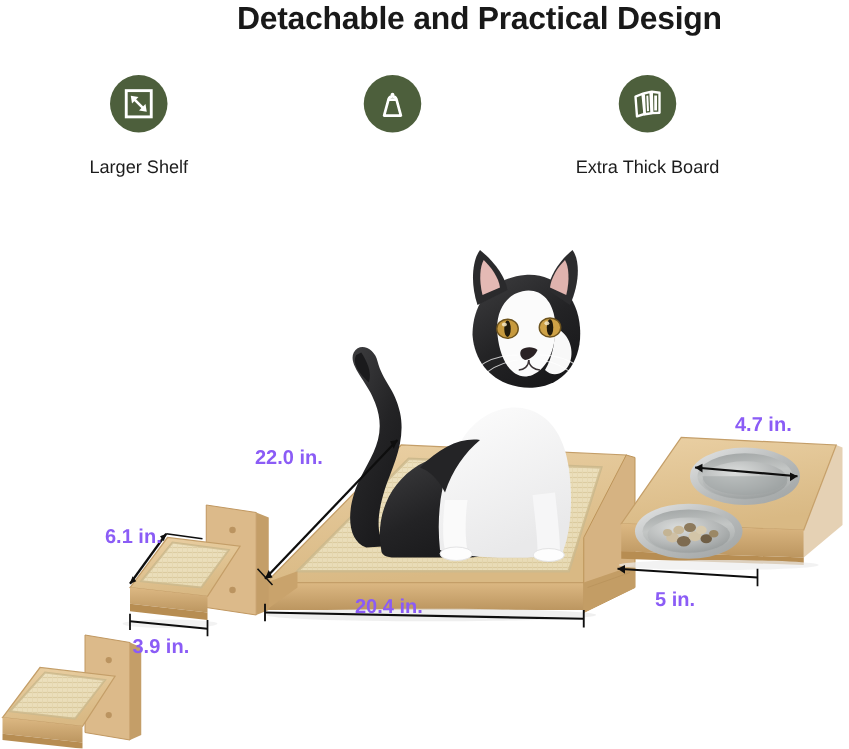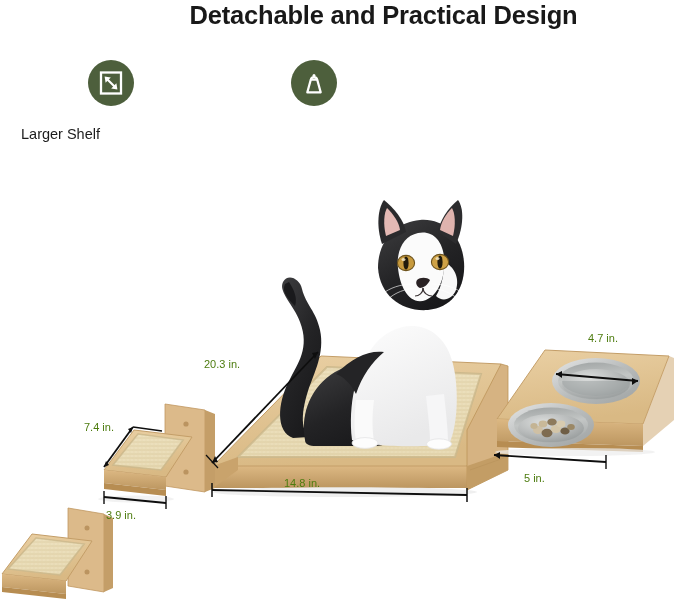--- a/index.html
+++ b/index.html
@@ -17,36 +17,36 @@
     position:absolute;left:0;top:0;width:679px;
     text-align:center;
     font-size:25.5px;font-weight:bold;color:#191919;
     letter-spacing:-0.2px;
     line-height:30px;
     margin-left:44px;
   }
 
   
   .features{position:absolute;left:0;top:60px;width:679px;height:95px;}
-  .feature{position:absolute;top:0;width:180px;text-align:left;}
+  .feature{position:absolute;top:0;width:180px;text-align:center;}
   .f1{left:21px;}
   .f2{left:224px;}
   .f3{left:428px;}
   .badge{
     width:46px;height:46px;border-radius:50%;
     background:#4d5f3c;margin:0 auto;position:relative;
   }
   .flabel{
     margin-top:20px;font-size:14.5px;color:#1c1c1c;
     white-space:nowrap;
   }
   .badge svg{position:absolute;left:0;top:0;}
 
   
-  .dim{position:absolute;font-size:11px;font-weight:normal;color:#4d7c0f;white-space:nowrap;}
+  .dim{position:absolute;font-size:16px;font-weight:bold;color:#8b5cf6;white-space:nowrap;}
   .dim-125{left:204px;top:358px;}
   .dim-86{left:84px;top:421px;}
   .dim-35{left:106px;top:509px;}
   .dim-167{left:284px;top:477px;}
   .dim-47{left:588px;top:332px;}
   .dim-7{left:524px;top:472px;}
 
   svg.ovl{position:absolute;left:0;top:0;width:679px;height:599px;pointer-events:none;}
 </style>
 </head>
@@ -73,20 +73,34 @@
     <div class="feature f2">
       <div class="badge">
         <svg width="46" height="46" viewBox="0 0 46 46">
           <path d="M16.3 32.4 L19.8 19.6 L26.2 19.6 L29.7 32.4 Z" fill="none" stroke="#ffffff" stroke-width="2.2" stroke-linejoin="round"></path>
           <path d="M19.9 19.6 a3.2 3.2 0 0 1 6.2 0" fill="none" stroke="#ffffff" stroke-width="2.2"></path>
           <circle cx="23" cy="15.6" r="1.5" fill="#ffffff"></circle>
         </svg>
       </div>
     </div>
 
+    <div class="feature f3">
+      <div class="badge">
+        <svg width="46" height="46" viewBox="0 0 46 46">
+          <g fill="none" stroke="#ffffff" stroke-width="1.9" stroke-linejoin="round">
+            <path d="M13.4 17.3 L19.0 15.0 L20.6 31.2 L14.6 33.1 Z"></path>
+            <path d="M20.0 14.8 L25.4 13.5 L26.2 30.6 L20.8 31.4 Z"></path>
+            <path d="M26.4 13.4 L32.6 14.2 L32.6 30.2 L26.8 30.5 Z"></path>
+          </g>
+          <path d="M28.4 16.4 L30.6 16.4 L30.6 28.4 L28.4 28.4 Z" fill="#ffffff"></path>
+          <path d="M22.1 16.6 L23.6 16.4 L24.2 28.8 L22.6 28.9 Z" fill="#ffffff"></path>
+        </svg>
+      </div>
+      <div class="flabel">Extra Thick Board</div>
+    </div>
   </div>
 
   <svg class="ovl" viewBox="0 0 679 599">
     <defs>
       <linearGradient id="woodTop" x1="0" y1="0" x2="0.3" y2="1">
         <stop offset="0" stop-color="#ead0a4"></stop>
         <stop offset="1" stop-color="#d9b984"></stop>
       </linearGradient>
       <linearGradient id="woodEdge" x1="0" y1="0" x2="0" y2="1">
         <stop offset="0" stop-color="#dcb883"></stop>
@@ -305,20 +319,20 @@
       <polygon points="638,381 632,378 632,385" fill="#0e0e0e" stroke="none"></polygon>
 
       <line x1="494" y1="455" x2="606" y2="462"></line>
       <polygon points="494,455 500,452 500,459" fill="#0e0e0e" stroke="none"></polygon>
       <line x1="606" y1="455" x2="606" y2="469" stroke-width="1.4"></line>
 
       <line x1="206" y1="455" x2="218" y2="468" stroke-width="1.2"></line>
     </g>
   </svg>
 
-  <div class="dim dim-125">20.3 in.</div>
-  <div class="dim dim-86">7.4 in.</div>
+  <div class="dim dim-125">22.0 in.</div>
+  <div class="dim dim-86">6.1 in.</div>
   <div class="dim dim-35">3.9 in.</div>
-  <div class="dim dim-167">14.8 in.</div>
+  <div class="dim dim-167">20.4 in.</div>
   <div class="dim dim-47">4.7 in.</div>
   <div class="dim dim-7">5 in.</div>
 
 </div>
 
 </body></html>

